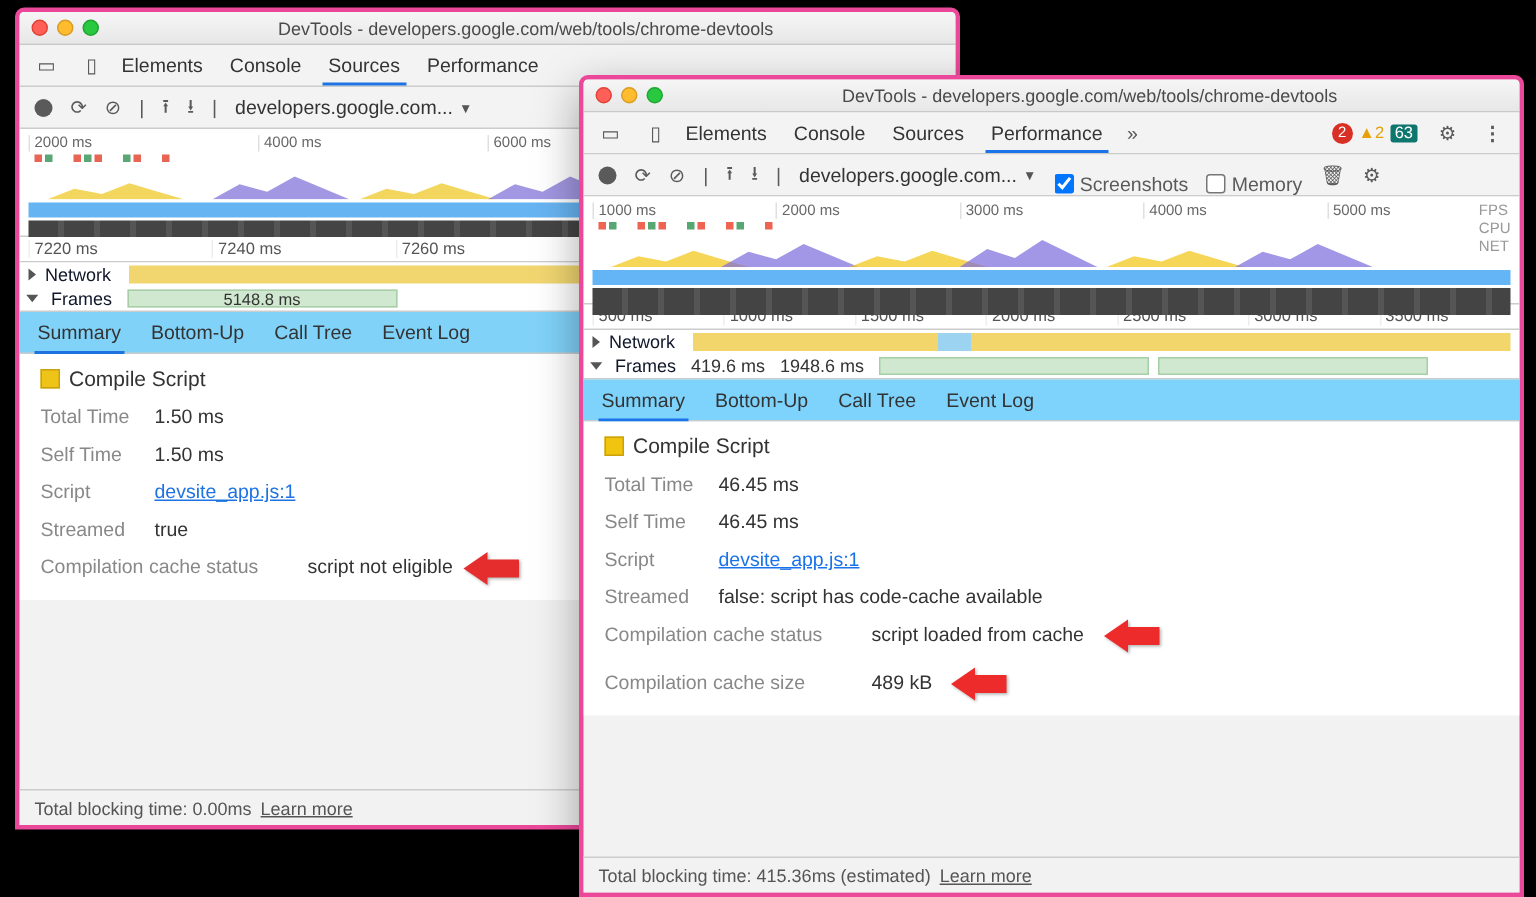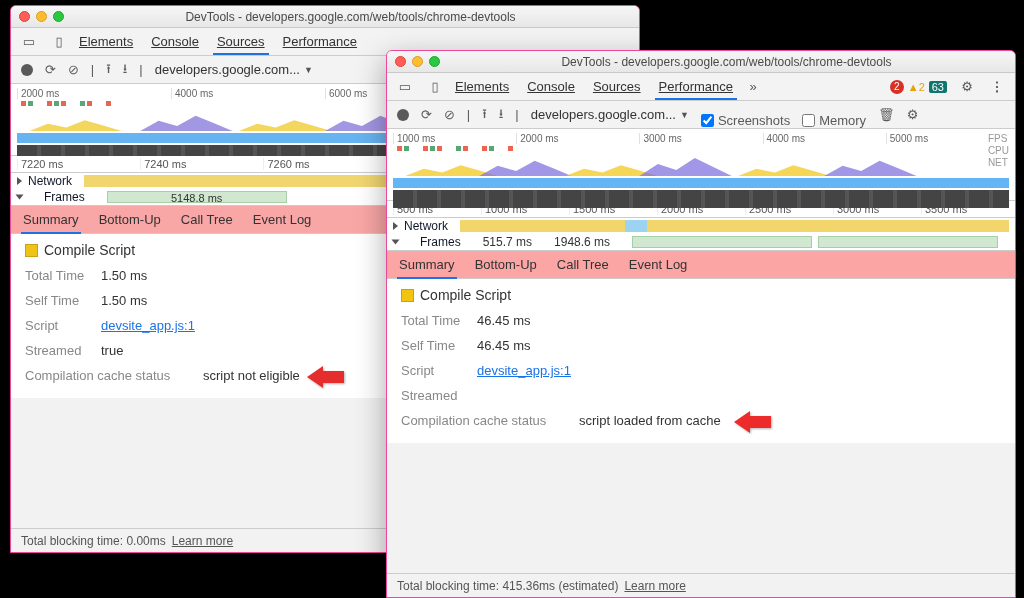--- a/index.html
+++ b/index.html
@@ -10,21 +10,21 @@
     background: #000;
     color: #333;
     width: 1024px;
     height: 598px;
     position: relative;
     overflow: hidden;
   }
   .window {
     position: absolute;
     background: #f2f2f2;
-    border: 1px solid #ec4899;
+    border: 3px solid #ec4899;
     border-radius: 6px 6px 0 0;
     box-shadow: 0 10px 30px rgba(0,0,0,.35);
     overflow: hidden;
   }
   .win1 { left: 10px; top: 5px;  width: 630px; height: 548px; z-index:1; }
   .win2 { left: 386px; top: 50px; width: 630px; height: 548px; z-index:2; }
 
   .titlebar {
     height: 22px;
     background: linear-gradient(#f6f6f6,#e7e7e7);
@@ -41,21 +41,21 @@
   .titlebar .title { flex:1; text-align:center; color:#4a4a4a; font-size:12px; white-space:nowrap; overflow:hidden; text-overflow:ellipsis;}
 
   .toolbar {
     height: 28px;
     background:#f3f3f3;
     border-bottom:1px solid #ccc;
     display:flex; align-items:center; padding:0 8px; gap:10px;
     font-size:13px;
   }
   .toolbar .ico { width:20px; height:20px; display:flex; align-items:center; justify-content:center; color:#5a5a5a;}
-  .tabs { display:flex; gap:18px; align-items:center;text-decoration:underline; }
+  .tabs { display:flex; gap:18px; align-items:center; }
   .tab  { color:#333; }
   .tab.active { color:#333; font-weight:500; position:relative;}
   .tab.active::after{
     content:""; position:absolute; left:-4px; right:-4px; bottom:-6px;
     height:2px; background:#1a73e8;
   }
   .badges{ margin-left:auto; display:flex; align-items:center; gap:4px; font-size:11px;}
   .badge-err{ color:#fff; background:#d93025; border-radius:50%; width:14px;height:14px;display:inline-flex;align-items:center;justify-content:center;font-size:10px;}
   .badge-info{ color:#fff;background:#0f766e;border-radius:2px;padding:0 3px;}
   .flex-spacer{flex:1;}
@@ -102,26 +102,26 @@
   
   .rows{
     background:#fff;border-bottom:1px solid #ccc;font-size:12px;
   }
   .row-net{display:flex;align-items:center;padding:1px 6px;gap:6px;}
   .disclosure{display:inline-block;width:0;height:0;border-top:4px solid transparent;border-bottom:4px solid transparent;border-left:5px solid #555;}
   .disclosure.open{transform:rotate(90deg);}
   .row-lbl{color:#0f172a;}
   .row-bar{flex:1;height:12px;background:#f2d66b;margin-left:6px;}
 
-  .frames-row{display:flex;align-items:center;padding:1px 6px;gap:22px;font-size:12px;}
+  .frames-row{display:flex;align-items:center;padding:1px 6px;gap:10px;font-size:12px;}
   .frame-blocks{flex:1;display:flex;gap:40px;}
   .fb{width:180px;height:12px;background:#cfe8cf;border:1px solid #a5cfa5;}
 
   .analysis-tabs{
-    background:#fca5a5;border-bottom:1px solid #ccc;display:flex;gap:20px;
+    background:#7dd3fc;border-bottom:1px solid #ccc;display:flex;gap:20px;
     padding:6px 12px;font-size:13px;
   }
   .atab{color:#333;}
   .atab.active{position:relative;}
   .atab.active::after{content:"";position:absolute;left:-2px;right:-2px;bottom:-7px;height:2px;background:#1a73e8;}
 
   .details{
     background:#fff;padding:8px 14px;font-size:13px;
     display:flex;flex-direction:column;gap:10px;
     position:relative;
@@ -403,21 +403,21 @@
   </div>
   <div class="rows">
     <div class="row-net">
       <span class="disclosure"></span>
       <span class="row-lbl">Network</span>
       <div class="row-bar" style="background:linear-gradient(90deg,#f2d66b 30%,#9bd3f0 30% 34%,#f2d66b 34%);"></div>
     </div>
     <div class="frames-row">
       <span class="disclosure open"></span>
       <span class="row-lbl">Frames</span>
-      <span class="v">515.7 ms</span>
+      <span class="v">419.6 ms</span>
       <span class="v">1948.6 ms</span>
       <div class="frame-blocks" style="gap:6px;">
          <span class="fb"></span>
          <span class="fb"></span>
       </div>
     </div>
   </div>
 
   <div class="analysis-tabs">
     <span class="atab active">Summary</span>
@@ -438,25 +438,31 @@
     <div class="kv">
         <span class="k">Self Time</span>
         <span class="v">46.45 ms</span>
       </div>
     <div class="kv">
         <span class="k">Script</span>
         <span class="v"><a href="#">devsite_app.js:1</a></span>
       </div>
     <div class="kv">
         <span class="k">Streamed</span>
+        <span class="v">false: script has code-cache available</span>
       </div>
     <div class="kv">
         <span class="k k-wide">Compilation cache status</span>
         <span class="v">script loaded from cache</span>
       <span class="arrow" style="position:relative;left:18px;top:-2px;"></span>
       </div>
+    <div class="kv">
+        <span class="k k-wide">Compilation cache size</span>
+        <span class="v">489 kB</span>
+      <span class="arrow" style="position:relative;left:18px;top:-2px;"></span>
+      </div>
   </div>
 
   <div class="statusbar">
     <span>Total blocking time: 415.36ms (estimated)</span>
     <a href="#">Learn more</a>
   </div>
 </div>
 
 </body></html>

